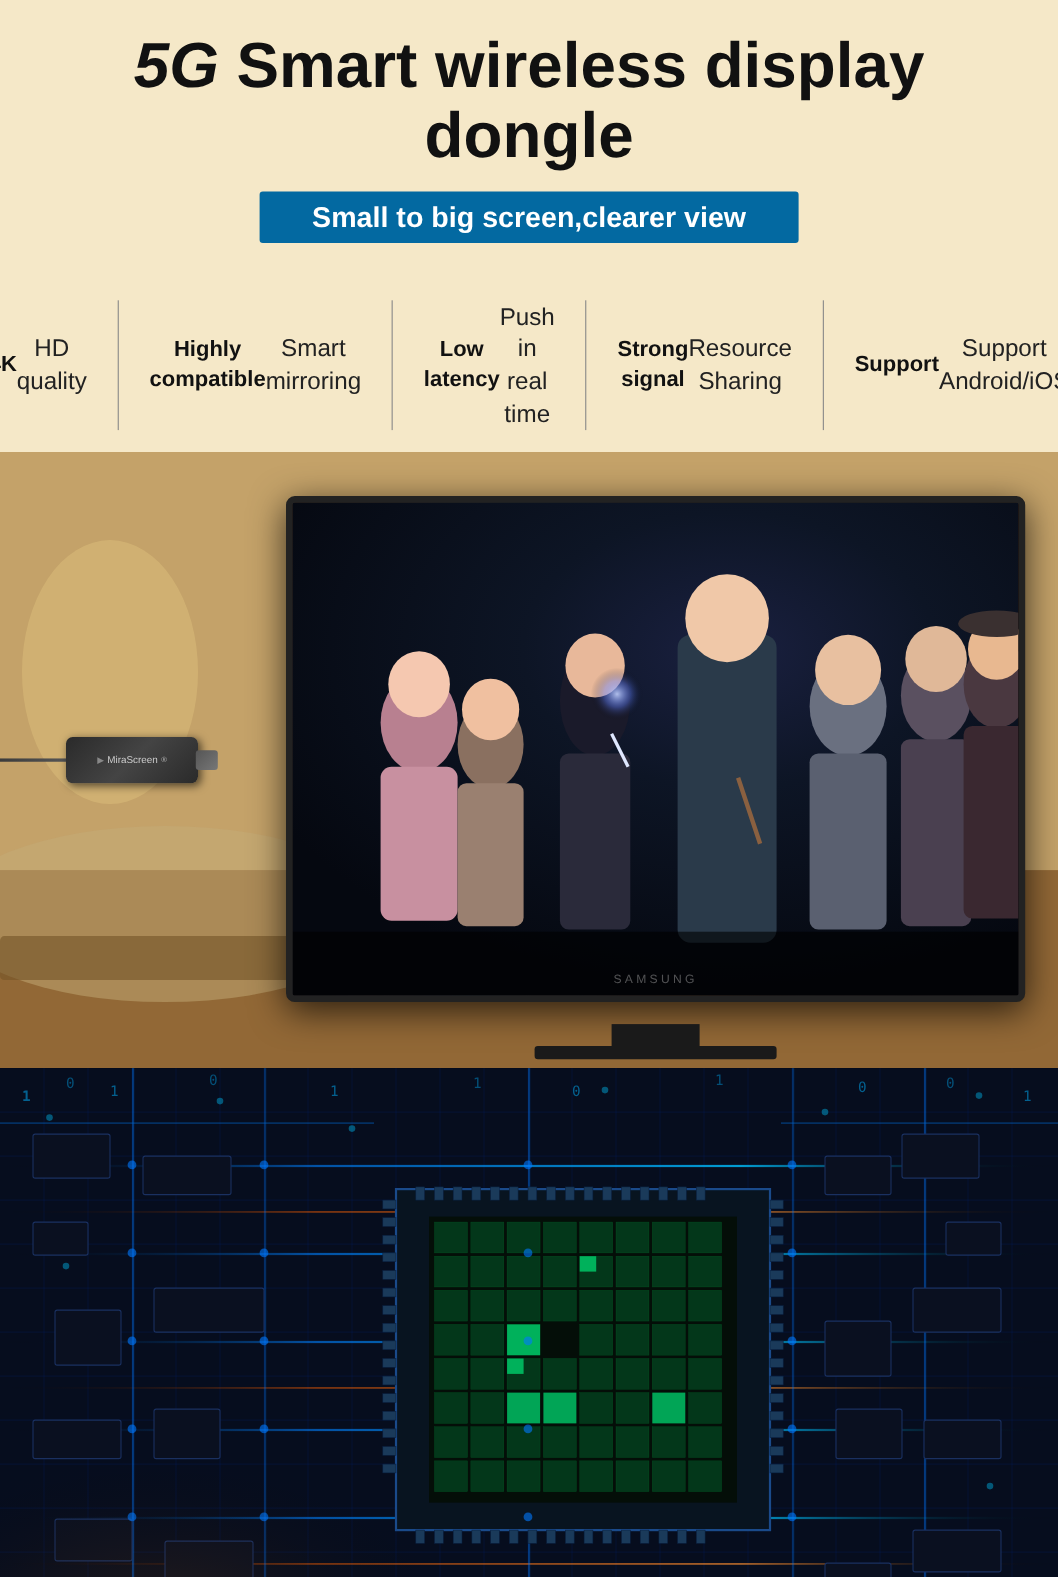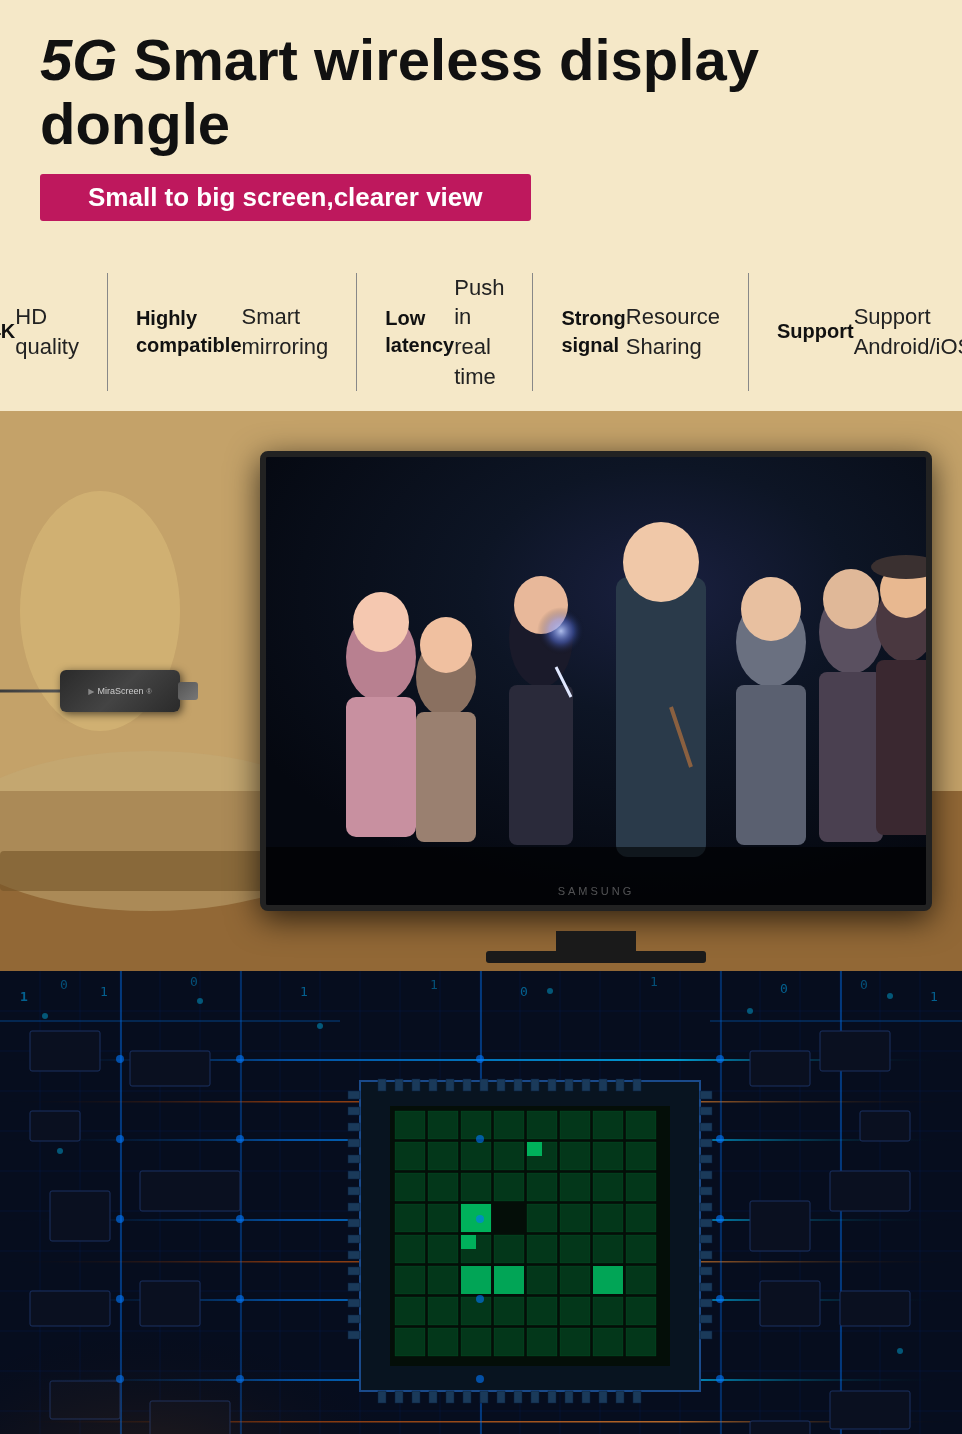--- a/index.html
+++ b/index.html
@@ -12,37 +12,38 @@
     }
 
     .page-wrapper {
       width: 962px;
     }
 
     
     .header-section {
       background: #f5e8c8;
       padding: 28px 40px 20px;
+      text-align: center;
     }
 
     .main-title {
       font-size: 58px;
       font-weight: 900;
       color: #111;
       line-height: 1.1;
       margin-bottom: 18px;
     }
 
     .main-title .five-g {
       font-style: italic;
     }
 
     .subtitle-banner {
       display: inline-block;
-      background: #be185d;
+      background: #0369a1;
       color: #fff;
       font-size: 26px;
       font-weight: 600;
       padding: 8px 48px;
       border-radius: 3px;
       margin-bottom: 22px;
     }
 
     
     .features-row {

